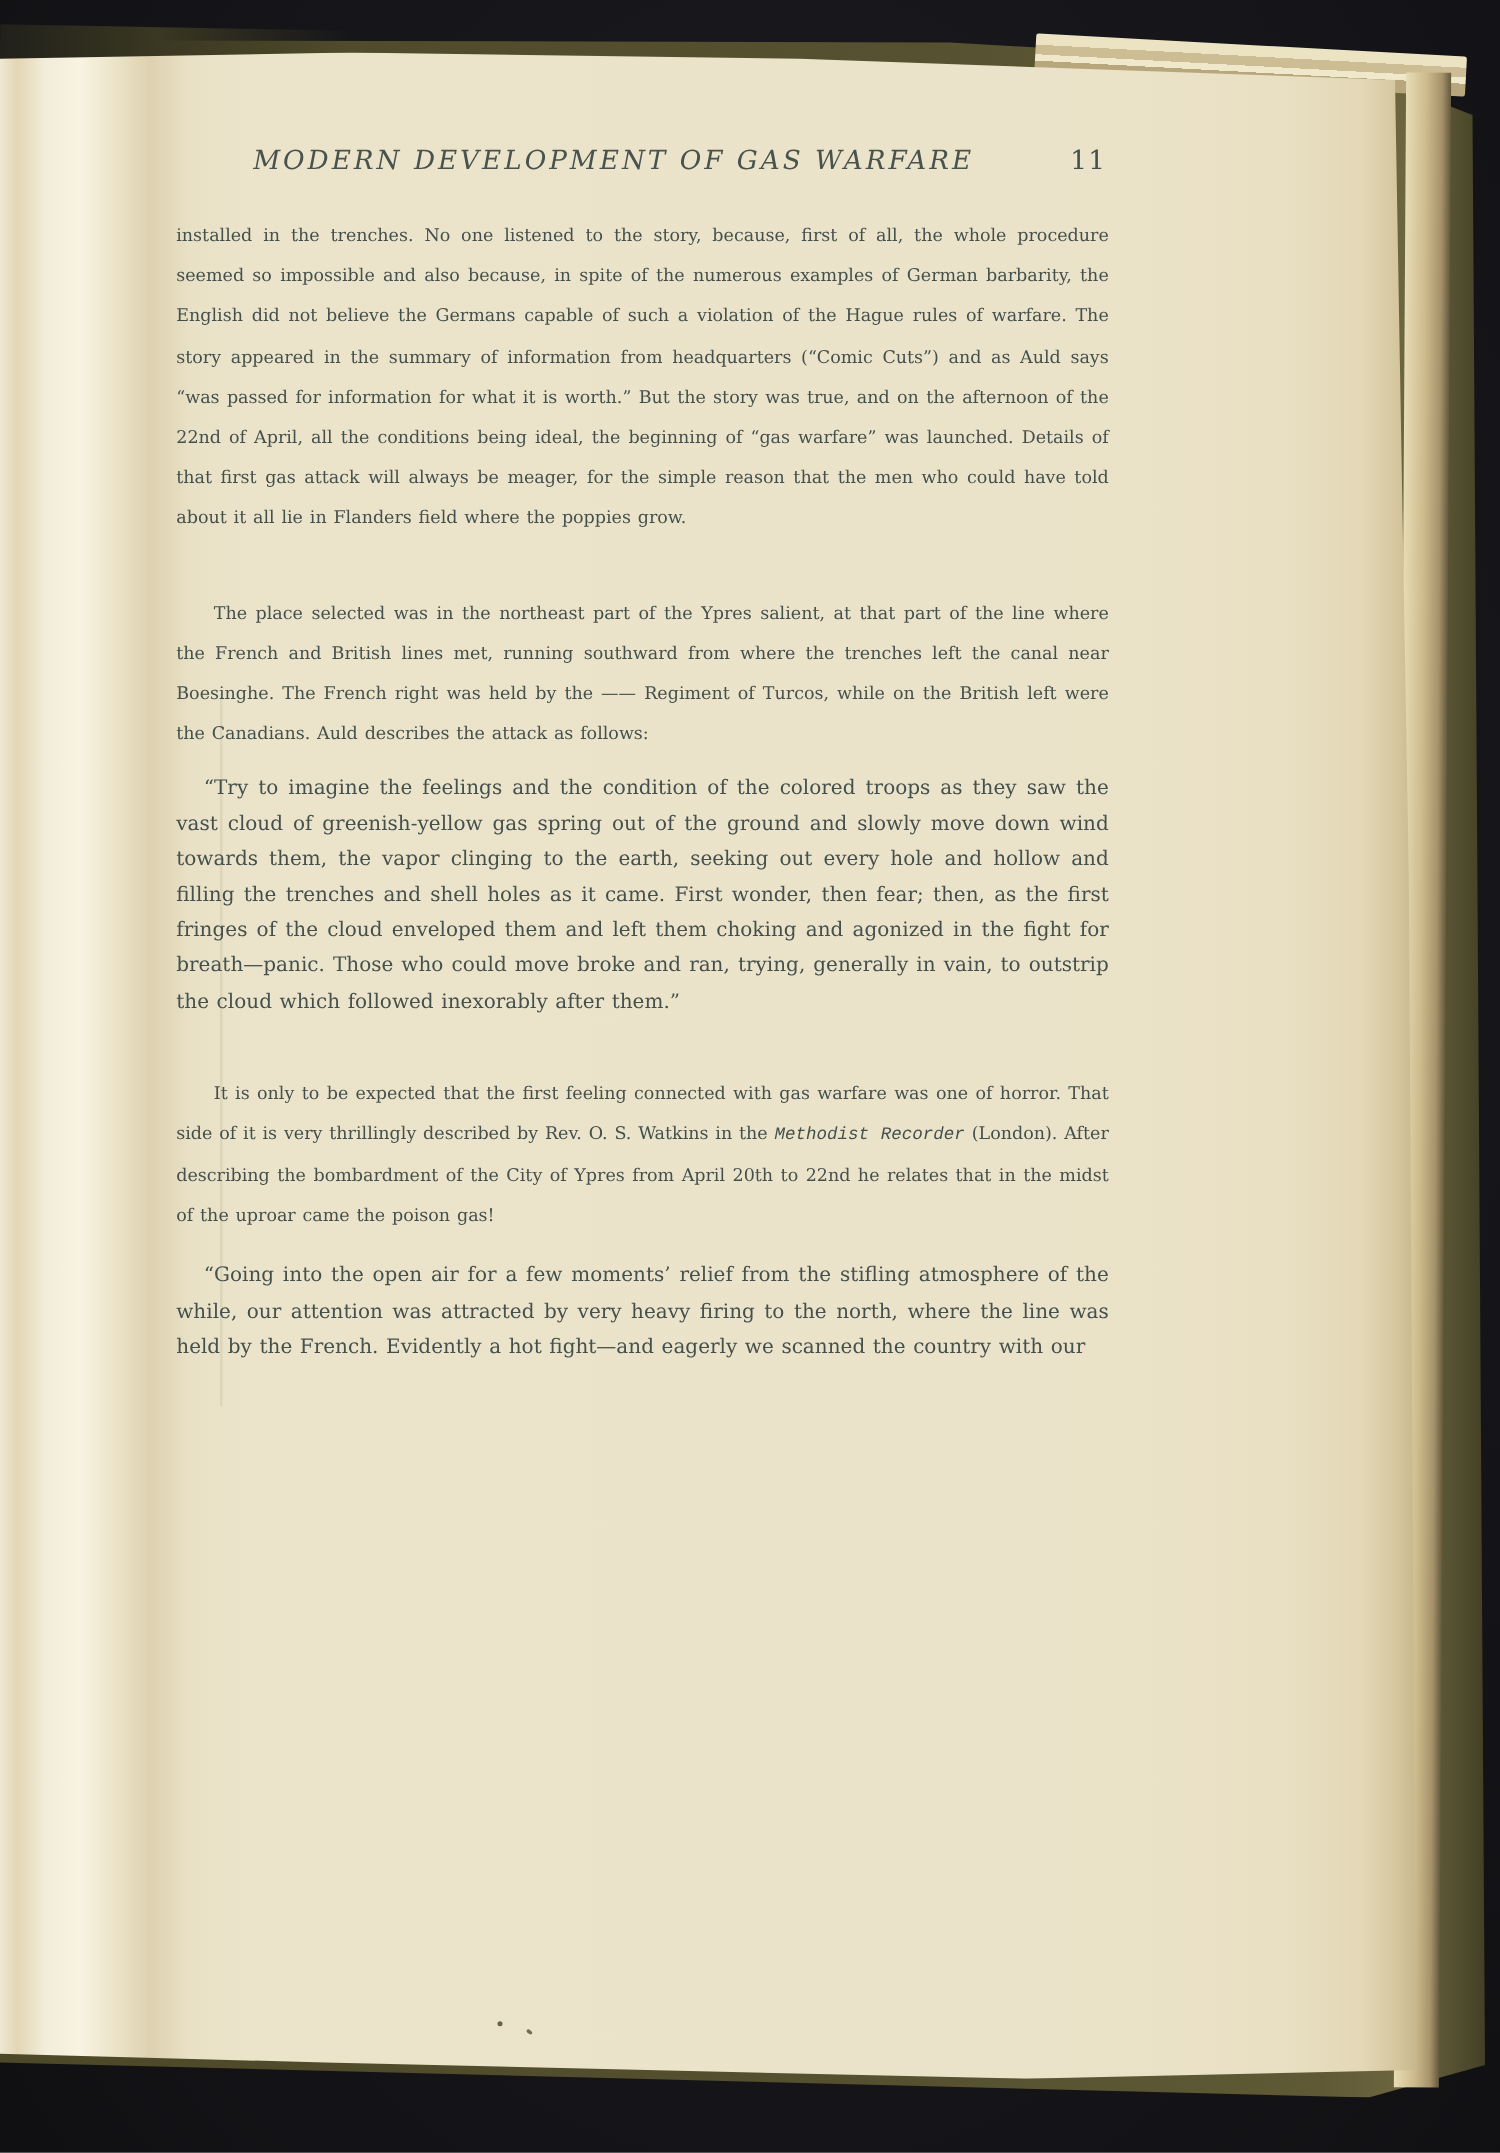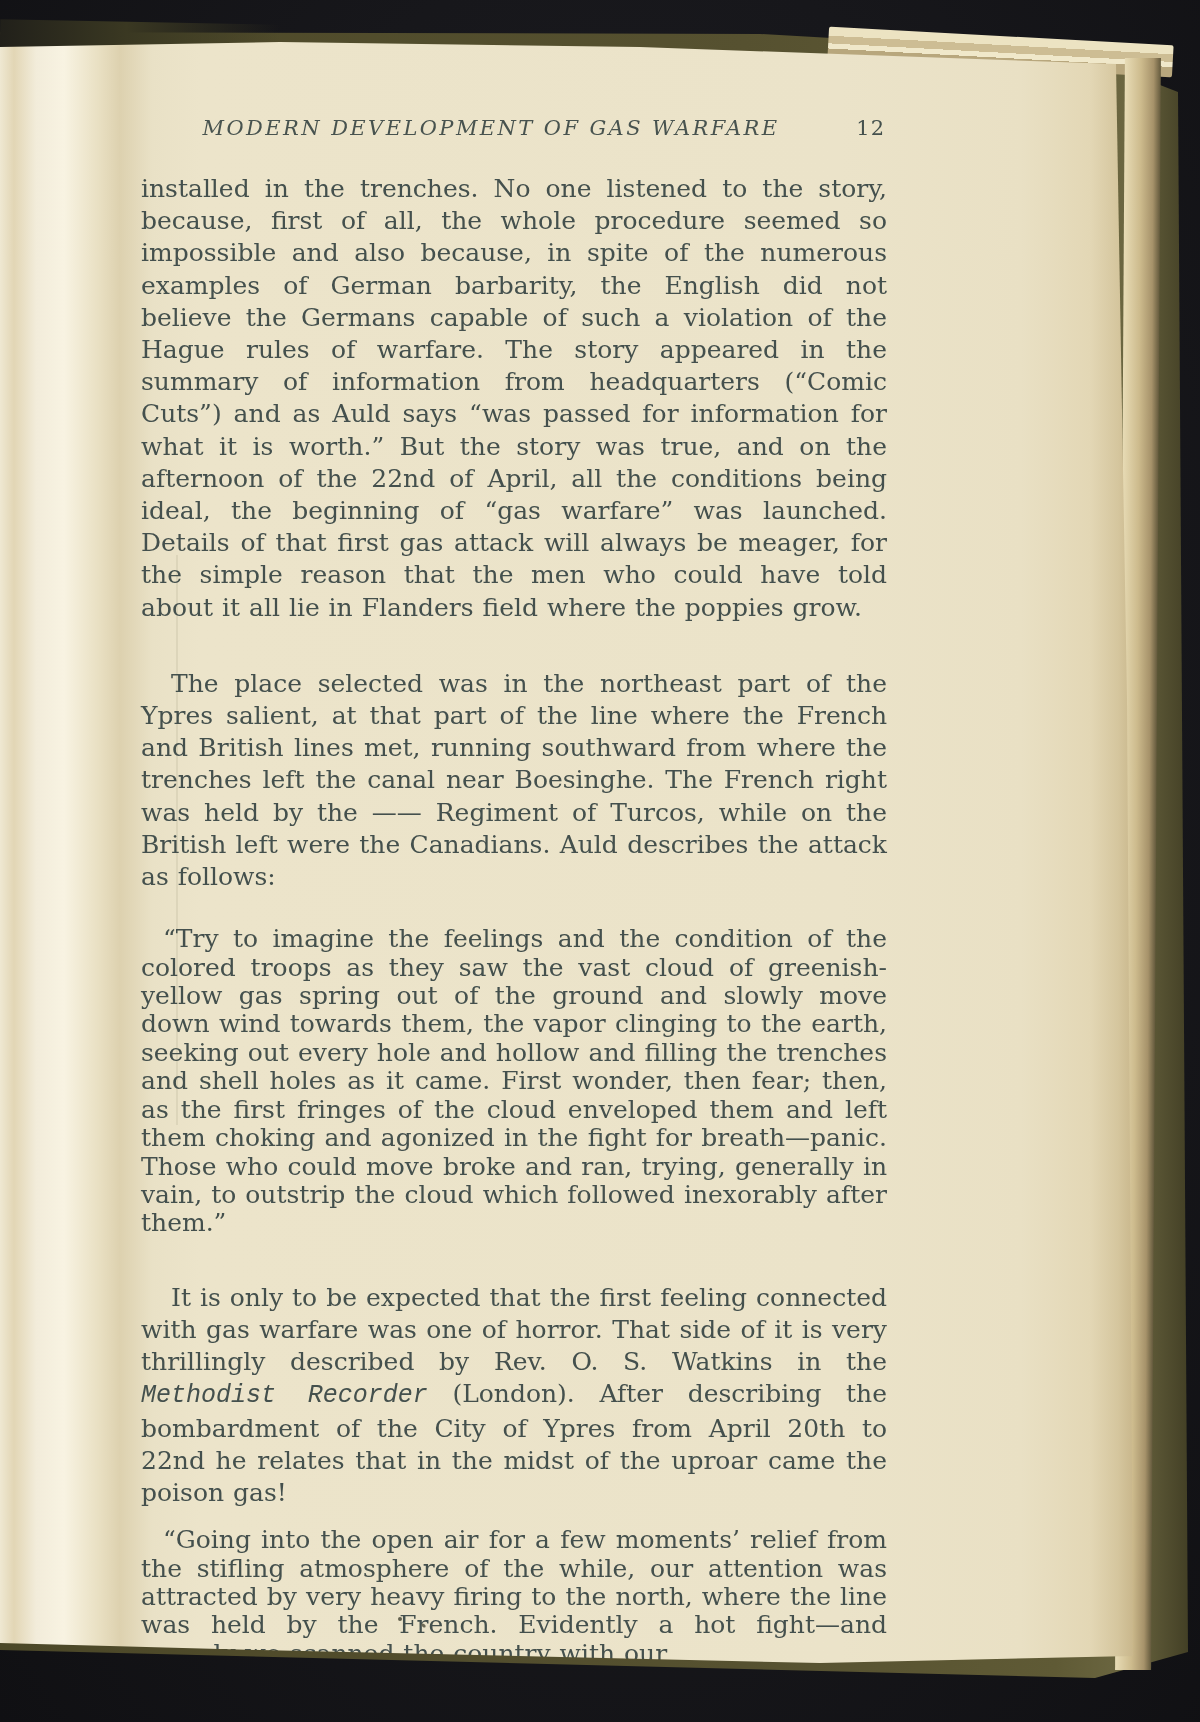--- a/index.html
+++ b/index.html
@@ -60,26 +60,26 @@
 
   .running-header { position:relative; height:30px; margin-bottom:27px; }
   .header-title {
     position:absolute; left:0; right:46px; text-align:center;
     font-style:italic; font-size:21px; letter-spacing:2.4px; color:#48534f;
     white-space:nowrap;
   }
   .page-number { position:absolute; right:2px; top:0; font-size:21px; letter-spacing:1px; }
 
   p.body {
-    font-size:25px; line-height:32.2px; text-align:justify; margin:0;
+    font-size:14px; line-height:32.2px; text-align:justify; margin:0;
     word-spacing:1px;
   }
   p.body.indent { text-indent:30px;margin-top:44px; }
   p.quote {
-    font-size:25px; line-height:28.4px; text-align:justify; margin:32px 0 26px 0;
+    font-size:16px; line-height:28.4px; text-align:justify; margin:13px 0 26px 0;
     text-indent:22px; word-spacing:1px;
   }
   p.quote.last { margin-bottom:0; margin-top:17px; }
   em { font-style:italic;font-family:Liberation Mono, monospace; }
 
   .speck { position:absolute; background:#63614f; border-radius:50%; }
   .speck-a { left:398px; top:1617px; width:4px; height:4px; }
   .speck-b { left:421px; top:1624px; width:5px; height:3px; transform:rotate(38deg); background:#6e6b57; }
 </style>
 </head>
@@ -92,21 +92,21 @@
   <div class="top-stack"></div>
   <div class="fore-edge"></div>
 
   <div class="page">
     <div class="crease"></div>
 
     <div class="text-block">
 
       <div class="running-header">
         <div class="header-title">MODERN DEVELOPMENT OF GAS WARFARE</div>
-        <div class="page-number">12</div>
+        <div class="page-number">11</div>
       </div>
 
       <p class="body">installed in the trenches.  No one listened to the story, because, first of all, the whole procedure seemed so impossible and also because, in spite of the numerous examples of German barbarity, the English did not believe the Germans capable of such a violation of the Hague rules of warfare.  The story appeared in the summary of information from headquarters (“Comic Cuts”) and as Auld says “was passed for information for what it is worth.”  But the story was true, and on the afternoon of the 22nd of April, all the conditions being ideal, the beginning of “gas warfare” was launched.  Details of that first gas attack will always be meager, for the simple reason that the men who could have told about it all lie in Flanders field where the poppies grow.</p>
 
       <p class="body indent">The place selected was in the northeast part of the Ypres salient, at that part of the line where the French and British lines met, running southward from where the trenches left the canal near Boesinghe.  The French right was held by the —— Regiment of Turcos, while on the British left were the Canadians.  Auld describes the attack as follows:</p>
 
       <p class="quote">“Try to imagine the feelings and the condition of the colored troops as they saw the vast cloud of greenish-yellow gas spring out of the ground and slowly move down wind towards them, the vapor clinging to the earth, seeking out every hole and hollow and filling the trenches and shell holes as it came.  First wonder, then fear; then, as the first fringes of the cloud enveloped them and left them choking and agonized in the fight for breath—panic.  Those who could move broke and ran, trying, generally in vain, to outstrip the cloud which followed inexorably after them.”</p>
 
       <p class="body indent"><span>It is only to be expected that the first feeling connected with gas warfare was one of horror.  That side of it is very thrillingly described by Rev. O. S. Watkins in the </span><em>Methodist Recorder</em><span> (London).  After describing the bombardment of the City of Ypres from April 20th to 22nd he relates that in the midst of the uproar came the poison gas!</span></p>
 

